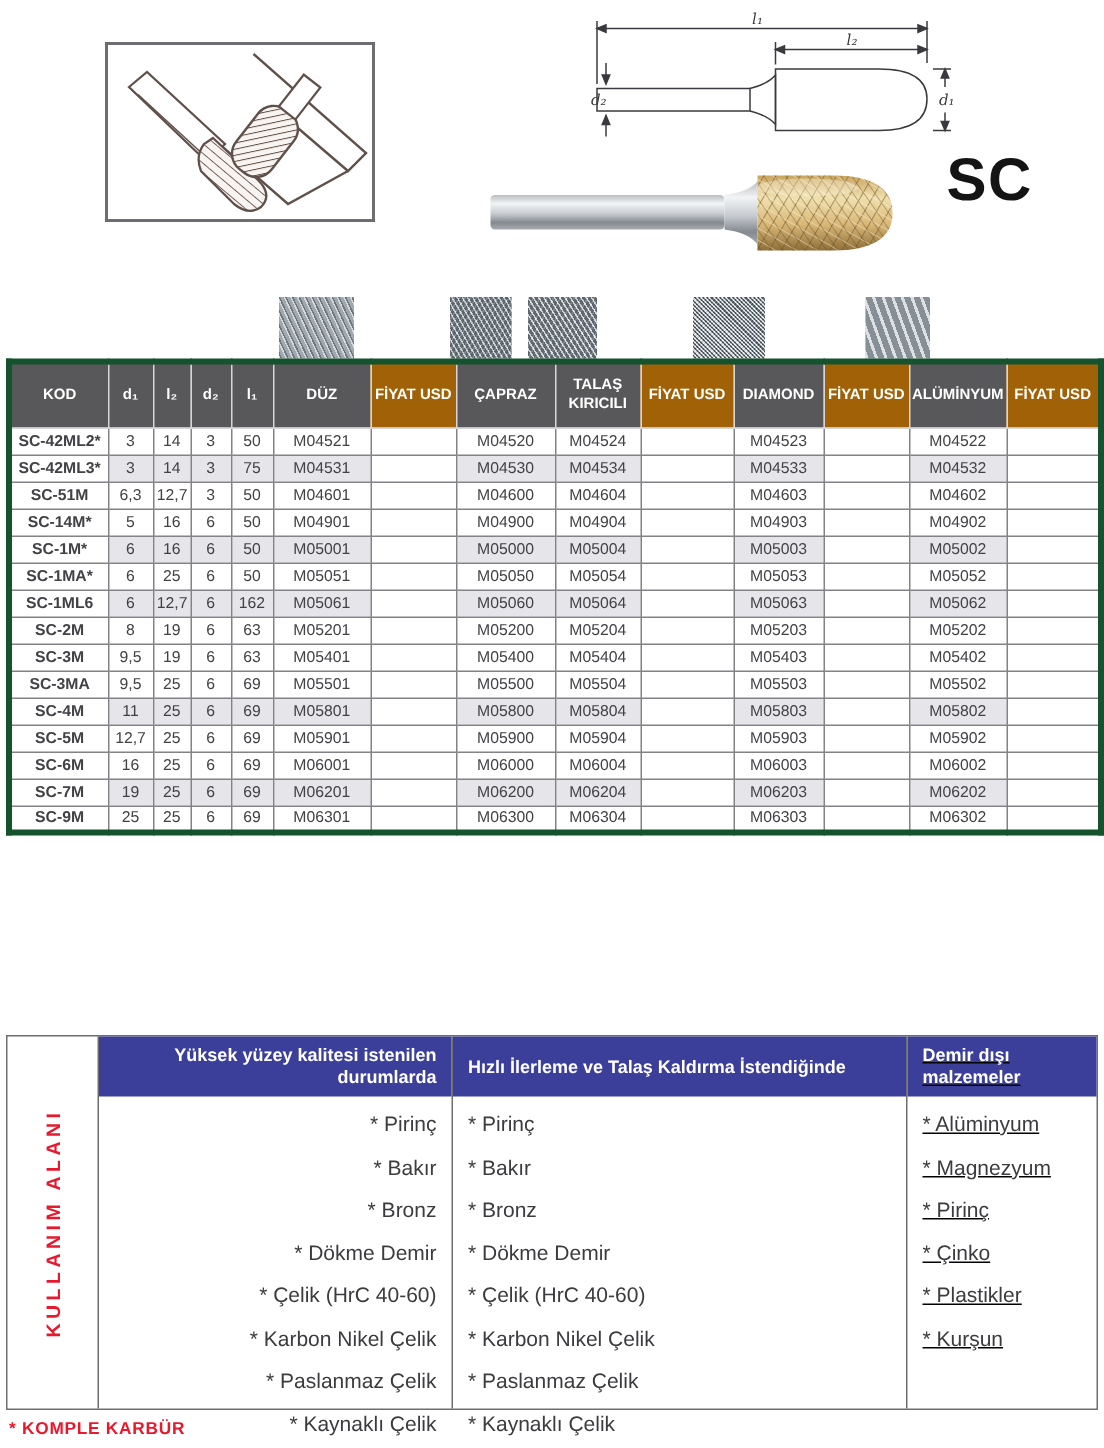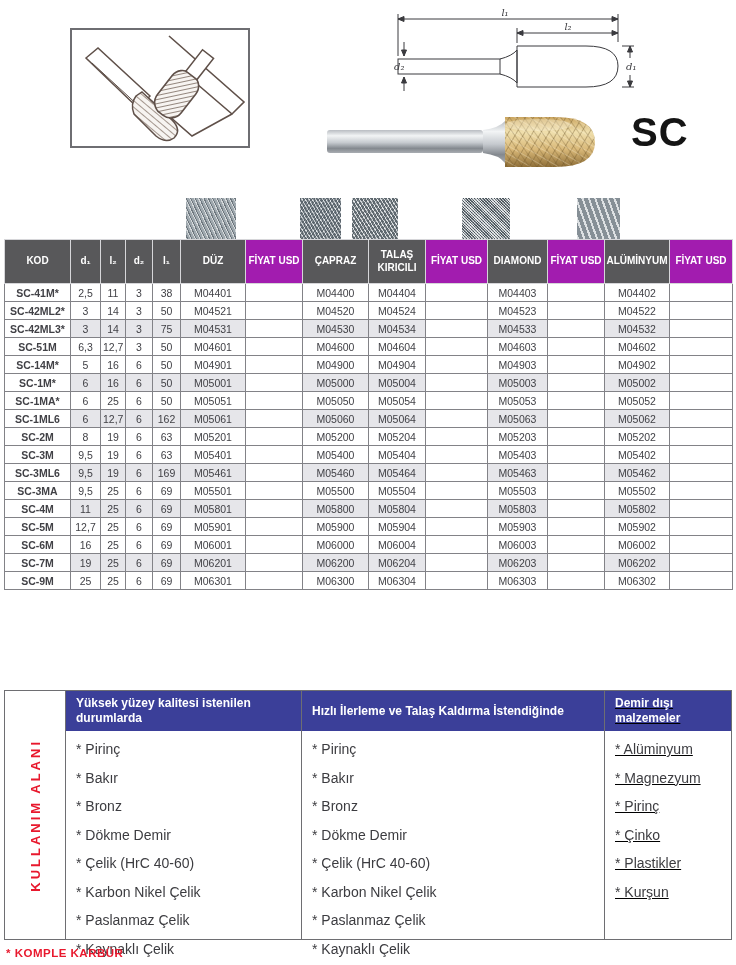--- a/index.html
+++ b/index.html
@@ -5,21 +5,21 @@
   * { margin:0; padding:0; box-sizing:border-box; }
   html,body { background:#fff; }
   body { font-family:"Liberation Sans", sans-serif; }
   .page { position:relative; width:736px; height:965px; background:#fff; overflow:hidden; }
 
   
   .illu-box { position:absolute; left:70px; top:28px; width:180px; height:120px;
               border:2px solid #6e6e72; background:#fff; }
   .dim-svg  { position:absolute; left:390px; top:6px; width:250px; height:100px; }
   .photo    { position:absolute; left:323px; top:103px; width:300px; height:78px; }
-  .sc-label { position:absolute; left:631px; top:110px; font-size:40px; font-weight:bold;
+  .sc-label { position:absolute; left:631px; top:98px; font-size:40px; font-weight:bold;
               color:#141414; letter-spacing:1px; }
 
   
   .thumb { position:absolute; top:198px; height:41px; }
   .tex-a { background:#9fa8ae
            ; background-image:
              repeating-linear-gradient(65deg, rgba(255,255,255,.55) 0 1px, rgba(70,80,88,.55) 1px 2px, rgba(160,170,176,.2) 2px 4px); }
   .tex-b { background:#98a2a9;
            background-image:
              repeating-linear-gradient(60deg, rgba(255,255,255,.5) 0 1px, rgba(60,70,78,.5) 1px 3px),
@@ -37,43 +37,43 @@
              repeating-linear-gradient(70deg, rgba(255,255,255,.6) 0 2px, rgba(90,100,108,.45) 2px 6px); }
   .t1 { left:186px; width:50px; }
   .t2 { left:300px; width:41px; }
   .t3 { left:352px; width:46px; }
   .t4 { left:462px; width:48px; }
   .t5 { left:577px; width:43px; }
 
   
   table.cat { position:absolute; left:4px; top:239px; width:728px;
               border-collapse:collapse; table-layout:fixed;
-              border:1px solid #14532d; }
+              border:4px solid #14532d; }
   table.cat th { height:44px; font-size:10px; font-weight:bold; color:#fff;
                  text-align:center; vertical-align:middle; line-height:1.25;
                  border:1px solid #d6d6d9; padding:0 1px; }
   th.th-dark { background:#58585a; }
-  th.th-blue { background:#a21caf; }
+  th.th-blue { background:#a16207; }
   table.cat td { height:18px; font-size:10.5px; color:#414146; text-align:center;
                  vertical-align:middle; border:1px solid #828287; padding:1px 2px;
                  background:#fff; white-space:nowrap; overflow:hidden; }
   td.c-kod { background:#f2ead4; font-weight:bold; text-align:left; padding-left:6px; color:#323236; }
   td.c-fiyat { background:#f2ead4; }
   tr.even td.c-dim, tr.even td.c-code { background:#e6e6ea; }
 
   
   .usage { position:absolute; left:4px; top:690px; width:728px; height:250px;
            display:flex; border:1px solid #6e6e72; background:#fff; }
   .usage-side { width:61px; border-right:1px solid #6e6e72; display:flex;
                 align-items:center; justify-content:center; }
   .usage-title { writing-mode:vertical-rl; transform:rotate(180deg);
                  color:#e8182d; font-weight:bold; font-size:13px; letter-spacing:3px; }
   .usage-col { border-right:1px solid #6e6e72; display:flex; flex-direction:column; }
   .usage-col:last-child { border-right:none; }
-  .uc-1 { width:236px; } .uc-2 { width:303px; } .uc-3 { flex:1;text-decoration:underline; }
+  .uc-1 { width:236px;text-align:right; } .uc-2 { width:303px; } .uc-3 { flex:1;text-decoration:underline; }
   .usage-head { background:#3b3f99; color:#fff; font-weight:bold; font-size:12px;
                 min-height:40px; display:flex; align-items:center; padding:4px 10px; line-height:1.25; }
   .usage-items { padding:10px 10px 0 10px; }
   .usage-item { font-size:14px; color:#3c3c40; margin-bottom:12.5px; }
 
   .footnote { position:absolute; left:6px; top:947px; color:#e8182d;
               font-weight:bold; font-size:11.5px; letter-spacing:.5px; }
 
   .dim-label { font-family:"DejaVu Serif", serif; font-style:italic; font-size:10px; fill:#3a3a3e; }
 </style>
@@ -215,36 +215,20 @@
           <th class="th-dark">TALAŞ KIRICILI</th>
           <th class="th-blue">FİYAT USD</th>
           <th class="th-dark">DIAMOND</th>
           <th class="th-blue">FİYAT USD</th>
           <th class="th-dark">ALÜMİNYUM</th>
           <th class="th-blue">FİYAT USD</th>
         </tr>
       </thead>
     <tbody id="cat-body">
         <tr class="odd">
-          <td class="c-kod">SC-41M*</td>
-          <td class="c-dim">2,5</td>
-          <td class="c-dim">11</td>
-          <td class="c-dim">3</td>
-          <td class="c-dim">38</td>
-          <td class="c-code">M04401</td>
-          <td class="c-fiyat"></td>
-          <td class="c-code">M04400</td>
-          <td class="c-code">M04404</td>
-          <td class="c-fiyat"></td>
-          <td class="c-code">M04403</td>
-          <td class="c-fiyat"></td>
-          <td class="c-code">M04402</td>
-          <td class="c-fiyat"></td>
-        </tr>
-        <tr class="odd">
           <td class="c-kod">SC-42ML2*</td>
           <td class="c-dim">3</td>
           <td class="c-dim">14</td>
           <td class="c-dim">3</td>
           <td class="c-dim">50</td>
           <td class="c-code">M04521</td>
           <td class="c-fiyat"></td>
           <td class="c-code">M04520</td>
           <td class="c-code">M04524</td>
           <td class="c-fiyat"></td>
@@ -372,36 +356,20 @@
           <td class="c-dim">6</td>
           <td class="c-dim">63</td>
           <td class="c-code">M05401</td>
           <td class="c-fiyat"></td>
           <td class="c-code">M05400</td>
           <td class="c-code">M05404</td>
           <td class="c-fiyat"></td>
           <td class="c-code">M05403</td>
           <td class="c-fiyat"></td>
           <td class="c-code">M05402</td>
-          <td class="c-fiyat"></td>
-        </tr>
-        <tr class="even">
-          <td class="c-kod">SC-3ML6</td>
-          <td class="c-dim">9,5</td>
-          <td class="c-dim">19</td>
-          <td class="c-dim">6</td>
-          <td class="c-dim">169</td>
-          <td class="c-code">M05461</td>
-          <td class="c-fiyat"></td>
-          <td class="c-code">M05460</td>
-          <td class="c-code">M05464</td>
-          <td class="c-fiyat"></td>
-          <td class="c-code">M05463</td>
-          <td class="c-fiyat"></td>
-          <td class="c-code">M05462</td>
           <td class="c-fiyat"></td>
         </tr>
         <tr class="odd">
           <td class="c-kod">SC-3MA</td>
           <td class="c-dim">9,5</td>
           <td class="c-dim">25</td>
           <td class="c-dim">6</td>
           <td class="c-dim">69</td>
           <td class="c-code">M05501</td>
           <td class="c-fiyat"></td>

